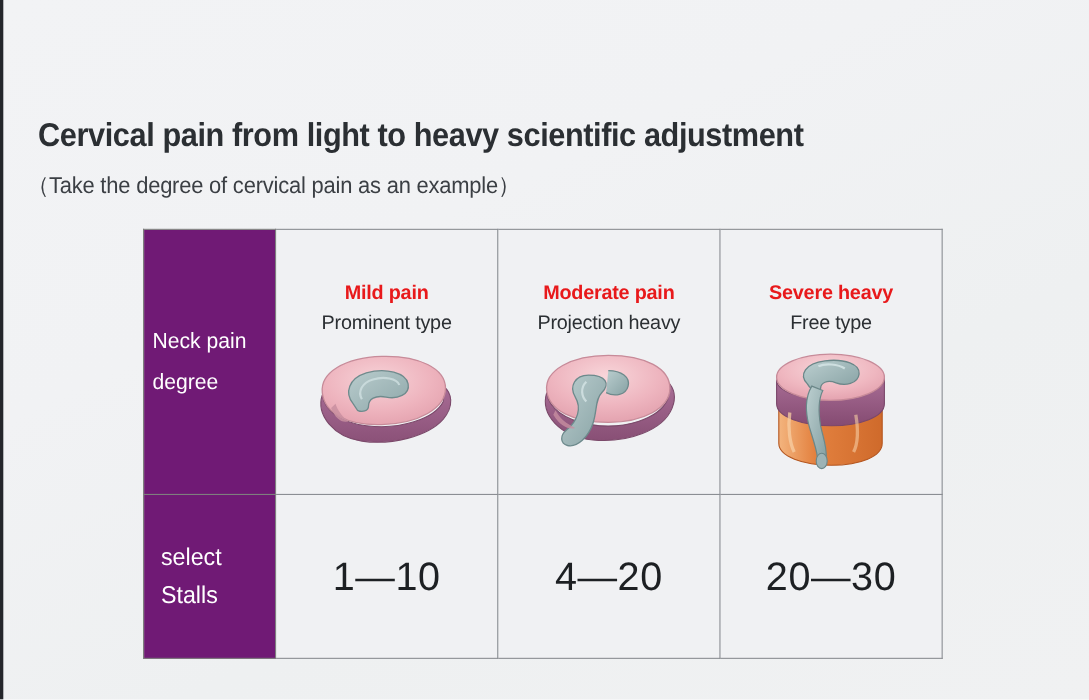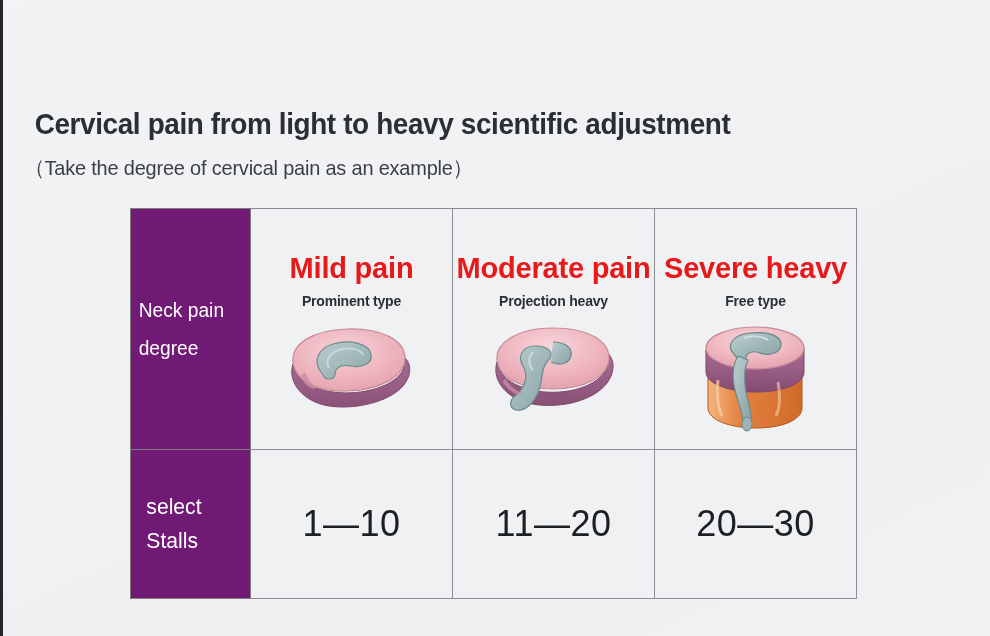--- a/index.html
+++ b/index.html
@@ -94,30 +94,30 @@
     text-align: left;
     transform: scaleX(0.96);
     transform-origin: left center;
   }
 
   td.head-cell {
     height: 240px;
     text-align: center;
   }
   .sev-label {
-    font-size: 29px;
+    font-size: 18px;
     font-weight: 700;
     color: #e8191b;
     letter-spacing: -0.2px;
     padding-top: 26px;
     line-height: 1.25;
   }
   .type-label {
-    font-size: 14px;
-    font-weight: 700;
+    font-size: 18px;
+    font-weight: 400;
     color: #2b2f33;
     letter-spacing: -0.2px;
     line-height: 1.3;
     margin-top: 5px;
   }
   .art-wrap {
     height: 118px;
     display: flex;
     align-items: flex-start;
     justify-content: center;
@@ -276,19 +276,19 @@
           </div>
         </td>
       </tr>
 
       <tr>
         <td class="label-cell">
           <div class="label-bottom">select</div>
           <div class="label-bottom">Stalls</div>
         </td>
         <td class="value-cell">1—10</td>
-        <td class="value-cell">11—20</td>
+        <td class="value-cell">4—20</td>
         <td class="value-cell">20—30</td>
       </tr>
     </tbody>
   </table>
 
 </div>
 
 </body></html>

